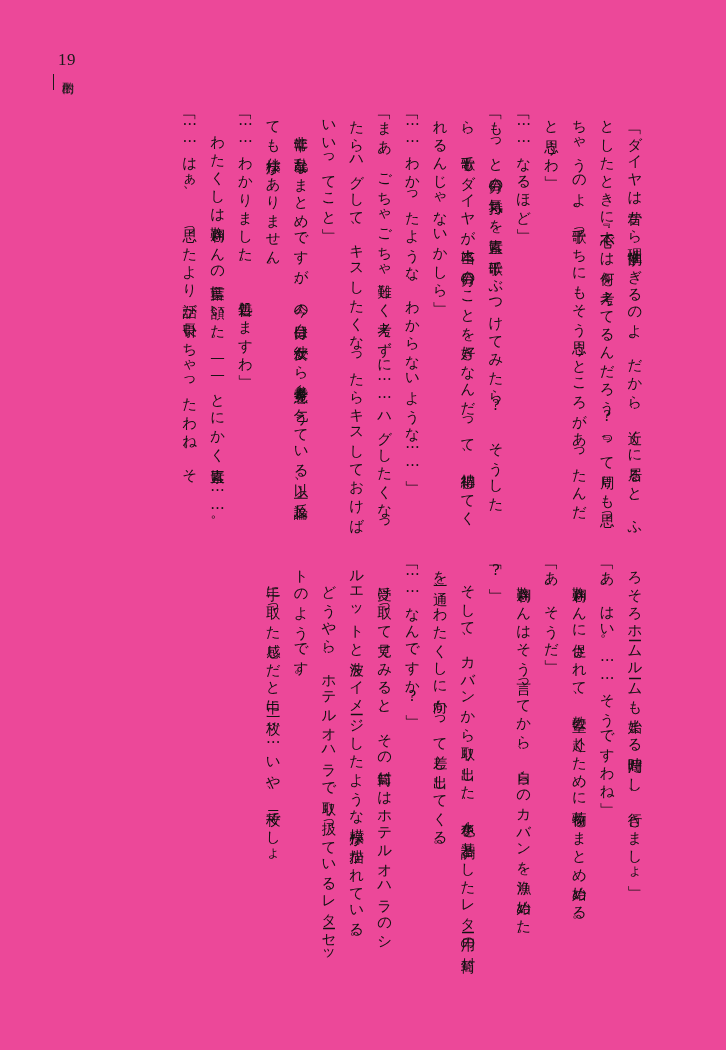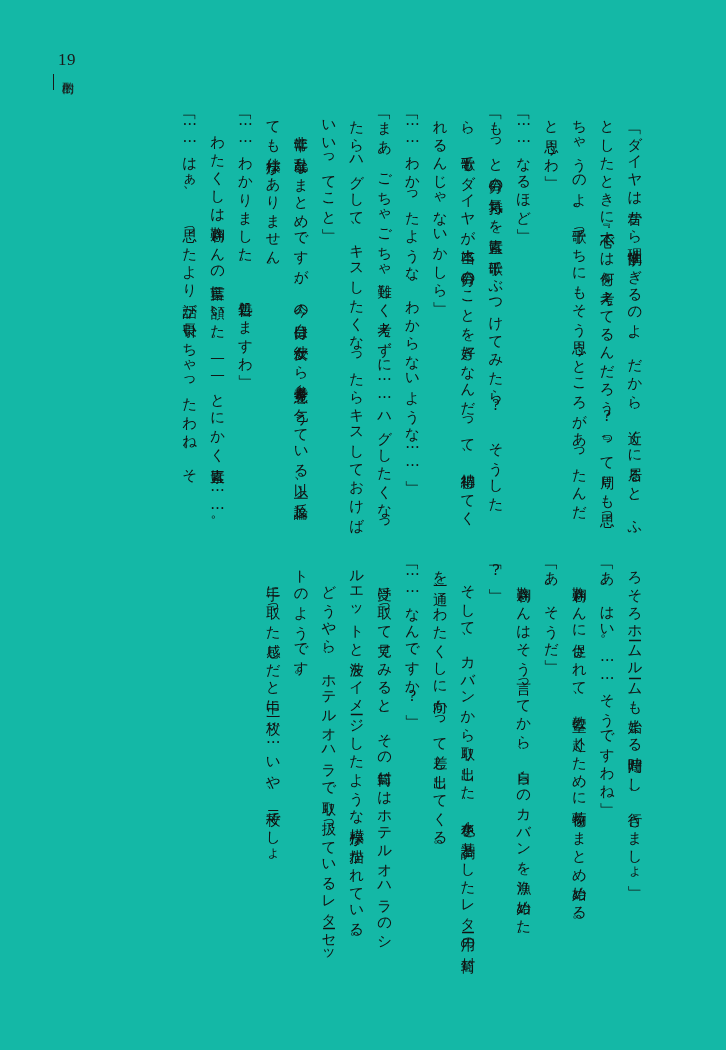--- a/index.html
+++ b/index.html
@@ -4,21 +4,21 @@
 <style>
   html, body {
     margin: 0;
     padding: 0;
     background: #ffffff;
   }
   .page {
     position: relative;
     width: 726px;
     height: 1050px;
-    background: #14b8a6;
+    background: #ec4899;
     overflow: hidden;
     font-family: "DejaVu Serif", "Liberation Serif", serif;
     color: #111111;
   }
   
   .page-number {
     position: absolute;
     left: 58px;
     top: 50px;
     font-size: 17px;

